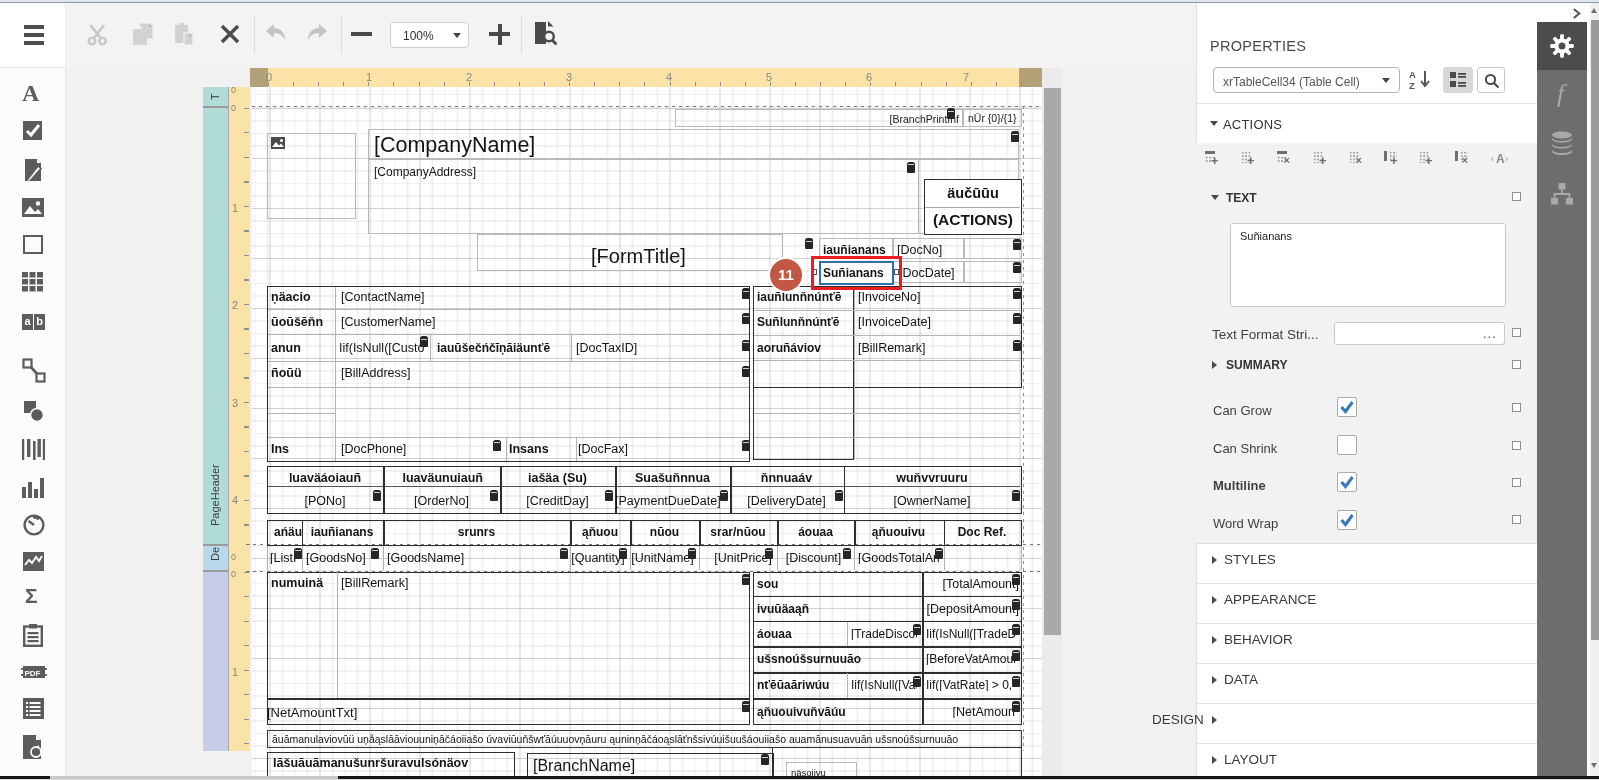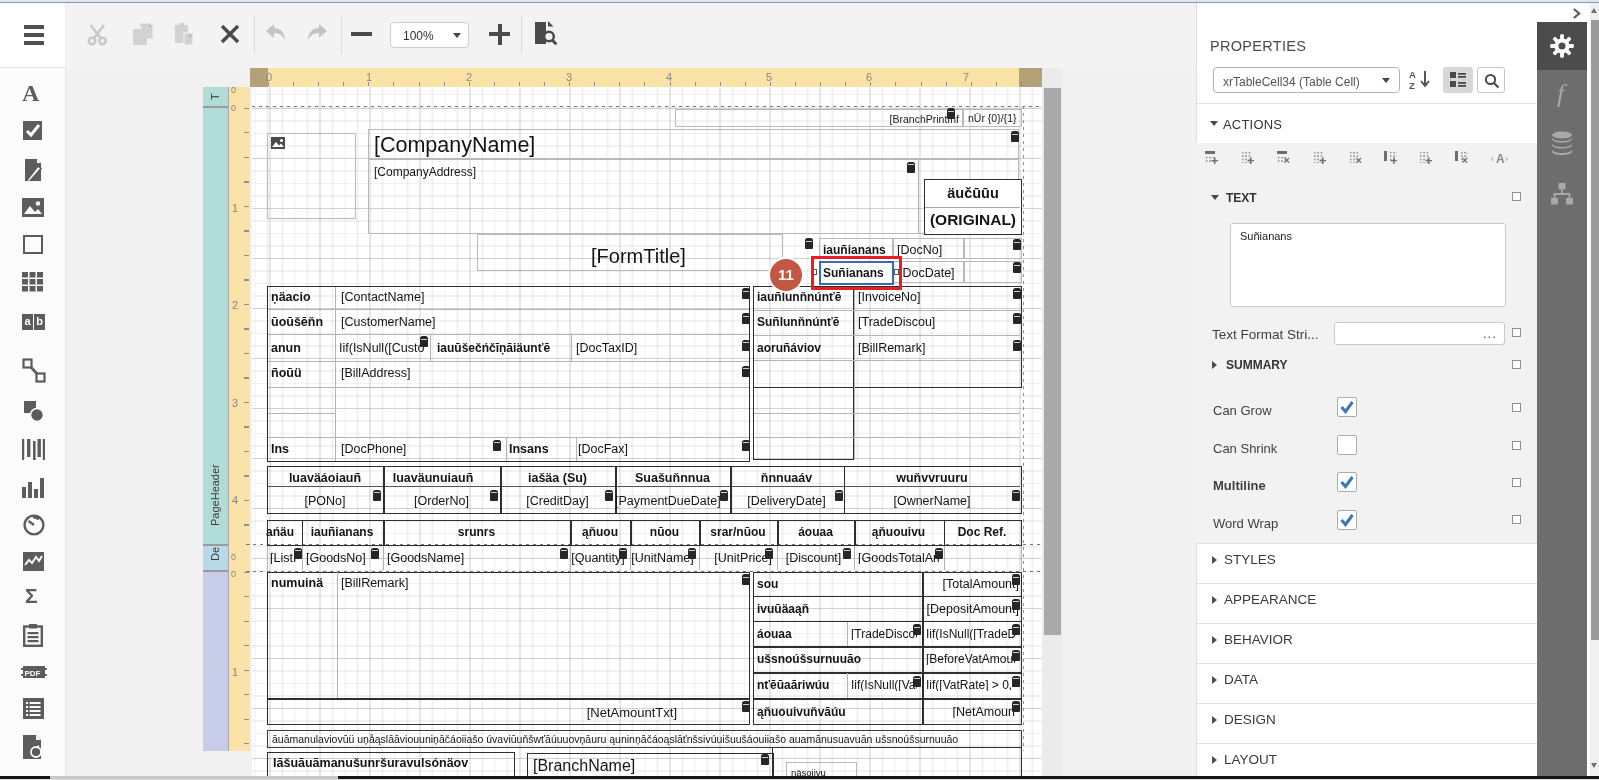--- a/index.html
+++ b/index.html
@@ -270,21 +270,21 @@
 <div class="t" style="left:374px;top:135px;font-size:21.5px">[CompanyName]</div>
 <div class="db" style="left:1010.5px;top:131px"></div>
 <div class="c" style="left:368px;top:158.5px;width:651px;height:75.5px"></div>
 <div class="vline" style="left:918px;top:159px;height:74px"></div>
 <div class="t" style="left:374px;top:166px;font-size:12px">[CompanyAddress]</div>
 <div class="db" style="left:907px;top:161.5px"></div>
 
 <div class="d" style="left:924px;top:179px;width:98px;height:56px;background:#fff"></div>
 <div class="hline" style="left:925px;top:206.5px;width:95px;background:#a9a9a9"></div>
 <div class="t b" style="left:924px;top:186px;width:98px;text-align:center;font-size:14.5px">äučūūu</div>
-<div class="t b" style="left:924px;top:212px;width:98px;text-align:center;font-size:15.5px">(ORIGINAL)</div>
+<div class="t b" style="left:924px;top:212px;width:98px;text-align:center;font-size:15.5px">(ACTIONS)</div>
 
 <div class="c" style="left:477px;top:233.5px;width:306px;height:37px"></div>
 <div class="t" style="left:591px;top:246px;font-size:20px">[FormTitle]</div>
 
 <div class="db" style="left:804.5px;top:238px"></div>
 <div class="c" style="left:819px;top:237.5px;width:73.5px;height:21px"></div>
 <div class="t b" style="left:823px;top:243.5px;font-size:12px">iauñianans</div>
 <div class="c" style="left:892.5px;top:237.5px;width:71.5px;height:21px"></div>
 <div class="t" style="left:897px;top:243.5px;font-size:12.5px">[DocNo]</div>
 <div class="c" style="left:964px;top:237.5px;width:57.5px;height:21px"></div>
@@ -339,36 +339,36 @@
 <div class="d" style="left:752.5px;top:286px;width:101px;height:174px"></div>
 <div class="hline" style="left:754px;top:310px;width:266px"></div>
 <div class="hline" style="left:754px;top:335px;width:266px"></div>
 <div class="hline" style="left:754px;top:359.5px;width:266px"></div>
 <div class="hline" style="left:754px;top:413px;width:266px"></div>
 <div class="hline" style="left:754px;top:437px;width:266px"></div>
 <div class="vline" style="left:853.5px;top:287px;height:172px"></div>
 <div class="t b" style="left:757px;top:291px;font-size:12px">iauñlunňnúnťē</div>
 <div class="t" style="left:858px;top:291px">[InvoiceNo]</div>
 <div class="t b" style="left:757px;top:316px;font-size:12px">Suñlunňnúnťē</div>
-<div class="t" style="left:858px;top:316px">[TradeDiscou]</div>
+<div class="t" style="left:858px;top:316px">[InvoiceDate]</div>
 <div class="t b" style="left:757px;top:342px;font-size:12px">aoruñáviov</div>
 <div class="t" style="left:858px;top:342px">[BillRemark]</div>
 <div class="db" style="left:1013px;top:288px"></div>
 <div class="db" style="left:1013px;top:313px"></div>
 <div class="db" style="left:1013px;top:339.5px"></div>
 
 <div class="d" style="left:266.5px;top:466px;width:755px;height:47.5px"></div>
 <div class="ab" style="left:268px;top:485.5px;width:752px;height:1.2px;background:#555"></div>
 <div class="vdark" style="left:383px;top:466px;height:47.5px"></div>
 <div class="vdark" style="left:500px;top:466px;height:47.5px"></div>
 <div class="vdark" style="left:615px;top:466px;height:47.5px"></div>
 <div class="vdark" style="left:730px;top:466px;height:47.5px"></div>
 <div class="vdark" style="left:843.5px;top:466px;height:47.5px"></div>
 <div class="t b" style="left:267px;top:471.5px;width:116px;text-align:center">luaväáoiauñ</div>
-<div class="t b" style="left:383px;top:471.5px;width:100px;text-align:center">luaväunuiauñ</div>
+<div class="t b" style="left:383px;top:471.5px;width:100px;text-align:right">luaväunuiauñ</div>
 <div class="t b" style="left:500px;top:471.5px;width:115px;text-align:center">iašäa (Su)</div>
 <div class="t b" style="left:615px;top:471.5px;width:115px;text-align:center">Suašuňnnua</div>
 <div class="t b" style="left:730px;top:471.5px;width:113px;text-align:center">ňnnuaáv</div>
 <div class="t b" style="left:843px;top:471.5px;width:178px;text-align:center">wuňvvruuru</div>
 <div class="t" style="left:267px;top:494.5px;width:116px;text-align:center">[PONo]</div>
 <div class="t" style="left:383px;top:494.5px;width:117px;text-align:center">[OrderNo]</div>
 <div class="t" style="left:500px;top:494.5px;width:115px;text-align:center">[CreditDay]</div>
 <div class="t" style="left:615px;top:494.5px;width:103px;text-align:center">[PaymentDueDate]</div>
 <div class="t" style="left:730px;top:494.5px;width:113px;text-align:center">[DeliveryDate]</div>
 <div class="t" style="left:843px;top:494.5px;width:178px;text-align:center">[OwnerName]</div>
@@ -381,21 +381,21 @@
 
 <div class="d" style="left:266.5px;top:519.5px;width:755px;height:26px"></div>
 <div class="vdark" style="left:301.5px;top:519.5px;height:26px"></div>
 <div class="vdark" style="left:383px;top:519.5px;height:26px"></div>
 <div class="vdark" style="left:570px;top:519.5px;height:26px"></div>
 <div class="vdark" style="left:630px;top:519.5px;height:26px"></div>
 <div class="vdark" style="left:699px;top:519.5px;height:26px"></div>
 <div class="vdark" style="left:777px;top:519.5px;height:26px"></div>
 <div class="vdark" style="left:854px;top:519.5px;height:26px"></div>
 <div class="vdark" style="left:943.5px;top:519.5px;height:26px"></div>
-<div class="t b" style="left:266px;top:526px;width:36px;text-align:left;font-size:12px">ańäu</div>
+<div class="t b" style="left:266px;top:526px;width:36px;text-align:right;font-size:12px">ańäu</div>
 <div class="t b" style="left:301px;top:526px;width:82px;text-align:center;font-size:12px">iauñianans</div>
 <div class="t b" style="left:383px;top:526px;width:187px;text-align:center;font-size:12px">srunrs</div>
 <div class="t b" style="left:570px;top:526px;width:60px;text-align:center;font-size:12px">ąňuou</div>
 <div class="t b" style="left:630px;top:526px;width:69px;text-align:center;font-size:12px">nūou</div>
 <div class="t b" style="left:699px;top:526px;width:78px;text-align:center;font-size:12px">srar/nūou</div>
 <div class="t b" style="left:777px;top:526px;width:77px;text-align:center;font-size:12px">áouaa</div>
 <div class="t b" style="left:854px;top:526px;width:89px;text-align:center;font-size:12px">ąňuouivu</div>
 <div class="t b" style="left:943px;top:526px;width:78px;text-align:center;font-size:12px">Doc Ref.</div>
 
 <div class="vline" style="left:267px;top:546px;height:24px"></div>
@@ -424,21 +424,21 @@
 <div class="db" style="left:765px;top:547.5px"></div>
 <div class="db" style="left:843px;top:547.5px"></div>
 <div class="db" style="left:935px;top:547.5px"></div>
 
 <div class="d" style="left:266.5px;top:571.5px;width:483.5px;height:127px"></div>
 <div class="vline" style="left:337px;top:572px;height:126px"></div>
 <div class="t b" style="left:271px;top:577px">numuinä</div>
 <div class="t" style="left:341px;top:577px">[BillRemark]</div>
 <div class="db" style="left:741.5px;top:574px"></div>
 <div class="d" style="left:266.5px;top:698.5px;width:483.5px;height:26.5px"></div>
-<div class="t" style="left:267px;top:705.5px;width:410px;text-align:right;font-size:13px">[NetAmountTxt]</div>
+<div class="t" style="left:267px;top:705.5px;width:487px;text-align:left;font-size:13px">[NetAmountTxt]</div>
 <div class="db" style="left:741.5px;top:701px"></div>
 
 <div class="d" style="left:752.5px;top:571.5px;width:269px;height:127px"></div>
 <div class="hdark" style="left:753px;top:595.5px;width:268px"></div>
 <div class="hdark" style="left:753px;top:620.5px;width:268px"></div>
 <div class="hdark" style="left:753px;top:646px;width:268px"></div>
 <div class="hdark" style="left:753px;top:672px;width:268px"></div>
 <div class="vline" style="left:847px;top:622px;height:24px"></div>
 <div class="vline" style="left:847px;top:673px;height:25px"></div>
 <div class="vdark" style="left:922px;top:571.5px;height:153.5px"></div>
@@ -598,21 +598,21 @@
 <span class="tri-r" style="position:absolute;left:1212px;top:596px"></span>
 <div class="sechead" style="left:1224px;top:593px">APPEARANCE</div>
 <div class="ab" style="left:1196px;top:623px;width:341px;height:1px;background:#e0e0e0"></div>
 <span class="tri-r" style="position:absolute;left:1212px;top:636px"></span>
 <div class="sechead" style="left:1224px;top:633px">BEHAVIOR</div>
 <div class="ab" style="left:1196px;top:663px;width:341px;height:1px;background:#e0e0e0"></div>
 <span class="tri-r" style="position:absolute;left:1212px;top:676px"></span>
 <div class="sechead" style="left:1224px;top:673px">DATA</div>
 <div class="ab" style="left:1196px;top:703px;width:341px;height:1px;background:#e0e0e0"></div>
 <span class="tri-r" style="position:absolute;left:1212px;top:716px"></span>
-<div class="sechead" style="left:1224px;top:713px">DESIGN</div>
+<div class="sechead" style="left:1152px;top:713px">DESIGN</div>
 <div class="ab" style="left:1196px;top:743px;width:341px;height:1px;background:#e0e0e0"></div>
 <span class="tri-r" style="position:absolute;left:1212px;top:756px"></span>
 <div class="sechead" style="left:1224px;top:753px">LAYOUT</div>
 
 <div class="ab" style="left:1537px;top:22px;width:50px;height:754px;background:#6d6d6d"></div>
 <div class="ab" style="left:1537px;top:22px;width:50px;height:48px;background:#4c4c4c"></div>
 <svg class="ab" style="left:1550px;top:34px" width="24" height="24" viewBox="0 0 24 24">
     <g fill="#fff">
       <rect x="10.1" y="0.2" width="3.8" height="6" rx="1.2" transform="rotate(0 12 12)"></rect>
       <rect x="10.1" y="0.2" width="3.8" height="6" rx="1.2" transform="rotate(45 12 12)"></rect>

